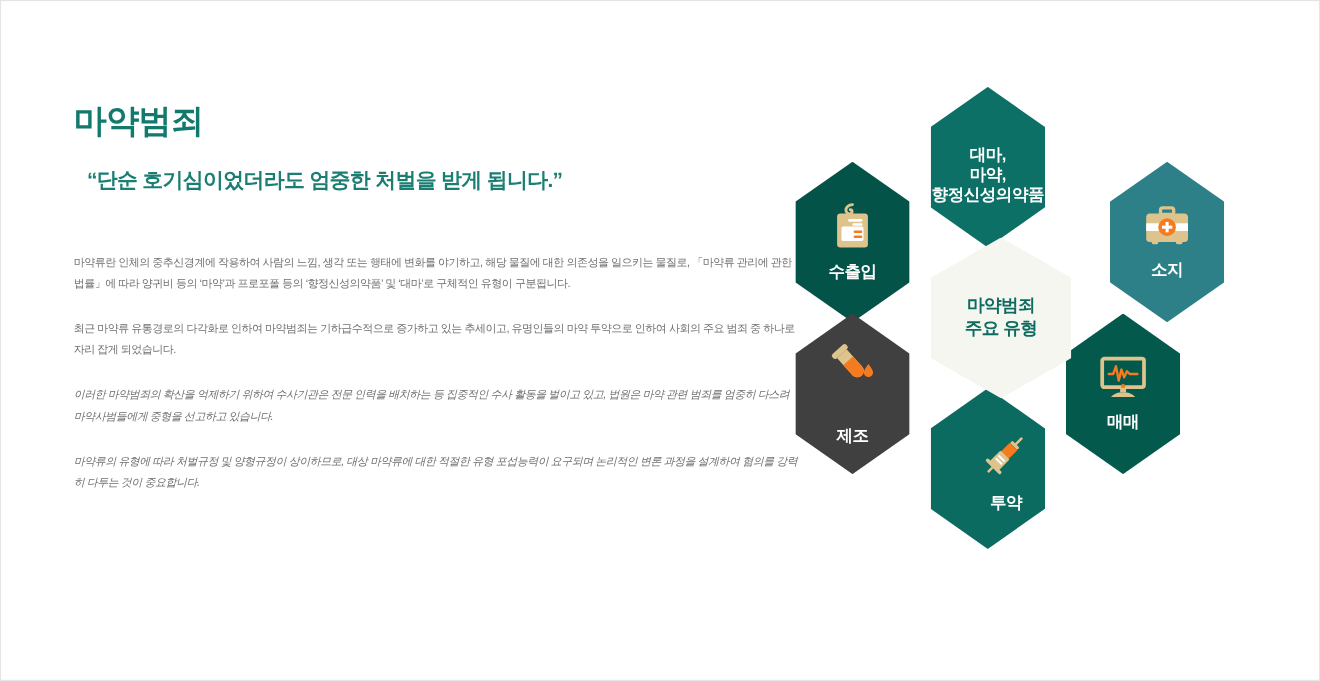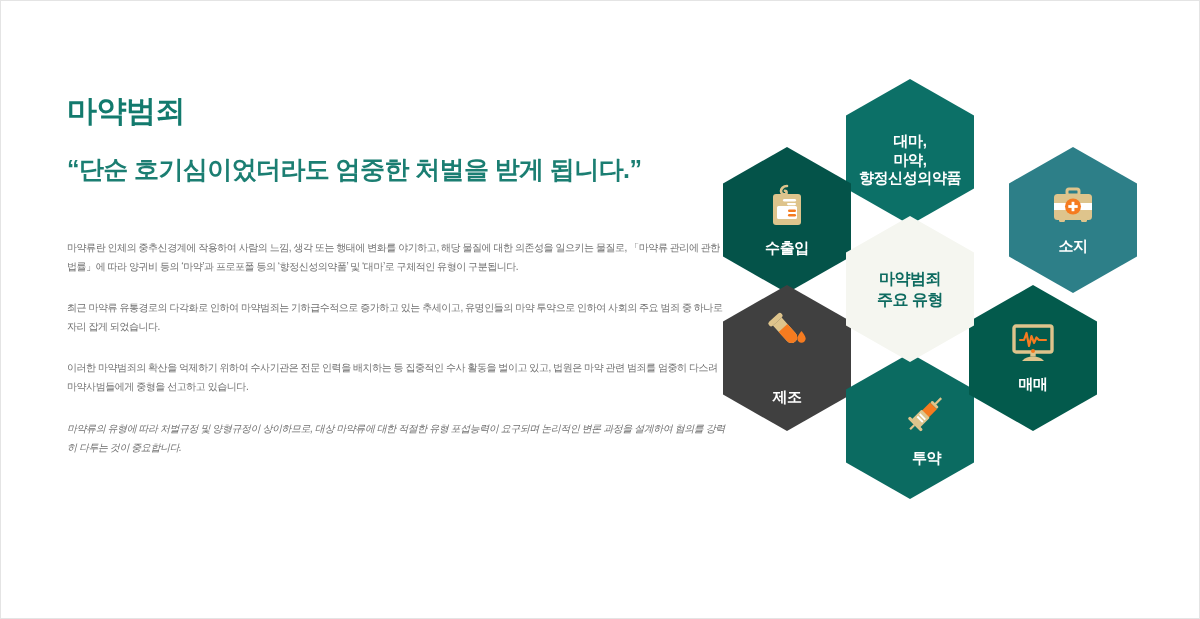--- a/index.html
+++ b/index.html
@@ -26,25 +26,26 @@
   }
   #page-title {
     font-size:30px;
     font-weight:bold;
     color:#127a6d;
     letter-spacing:-0.5px;
     line-height:1.2;
   }
   #page-subtitle {
     margin-top:24px;
-    font-size:25px;
+    font-size:19px;
     font-weight:bold;
     color:#1b7e72;
     letter-spacing:-0.6px;
     line-height:1.3;
+    margin-left:12px;
   }
   #body-copy {
     margin-top:52px;
   }
   .para {
     font-size:10px;
     color:#6f6f6f;
     line-height:1.92;
     letter-spacing:-0.45px;
     margin-bottom:22px;
@@ -52,21 +53,21 @@
   .para:last-child { margin-bottom:0;font-style:italic; }
 
   
   #hex-diagram {
     position:absolute;
     left:718px; top:78px;
     width:382px; height:384px;
   }
   .hex {
     position:absolute;
-    width:128px; height:146px;
+    width:104px; height:146px;
     clip-path:polygon(50% 0%,100% 25%,100% 75%,50% 100%,0% 75%,0% 25%);
     display:flex;
     flex-direction:column;
     align-items:center;
     justify-content:center;
   }
   .hex-label {
     font-size:15px;
     font-weight:bold;
     color:#ffffff;
@@ -119,21 +120,21 @@
 
   <div id="text-col">
 
     <h1 id="page-title" style="color: rgb(18, 122, 109);">마약범죄</h1>
 
     <div id="page-subtitle" style="color: rgb(27, 126, 114);">“단순 호기심이었더라도 엄중한 처벌을 받게 됩니다.”</div>
 
     <div id="body-copy">
       <p class="para" style="color: rgb(111, 111, 111);">마약류란 인체의 중추신경계에 작용하여 사람의 느낌, 생각 또는 행태에 변화를 야기하고, 해당 물질에 대한 의존성을 일으키는 물질로, 「마약류 관리에 관한 법률」에 따라 양귀비 등의 ‘마약’과 프로포폴 등의 ‘향정신성의약품’ 및 ‘대마’로 구체적인 유형이 구분됩니다.</p>
       <p class="para" style="color: rgb(111, 111, 111);">최근 마약류 유통경로의 다각화로 인하여 마약범죄는 기하급수적으로 증가하고 있는 추세이고, 유명인들의 마약 투약으로 인하여 사회의 주요 범죄 중 하나로 자리 잡게 되었습니다.</p>
-      <p class="para" style="color: rgb(111, 111, 111);">이러한 마약범죄의 확산을 억제하기 위하여 수사기관은 전문 인력을 배치하는 등 집중적인 수사 활동을 벌이고 있고, 법원은 마약 관련 범죄를 엄중히 다스려 마약사범들에게 중형을 선고하고 있습니다.</p>
+      <p class="para" style="color: rgb(111, 111, 111); font-style: italic;">이러한 마약범죄의 확산을 억제하기 위하여 수사기관은 전문 인력을 배치하는 등 집중적인 수사 활동을 벌이고 있고, 법원은 마약 관련 범죄를 엄중히 다스려 마약사범들에게 중형을 선고하고 있습니다.</p>
       <p class="para" style="color: rgb(111, 111, 111);">마약류의 유형에 따라 처벌규정 및 양형규정이 상이하므로, 대상 마약류에 대한 적절한 유형 포섭능력이 요구되며 논리적인 변론 과정을 설계하여 혐의를 강력히 다투는 것이 중요합니다.</p>
     </div>
   </div>
 
   <div id="hex-diagram">
 
     <div class="hex" id="hex-top" style="background: rgb(12, 112, 103);">
       <div class="hex-label" style="white-space:pre-line">대마,
 마약,
 향정신성의약품</div>

